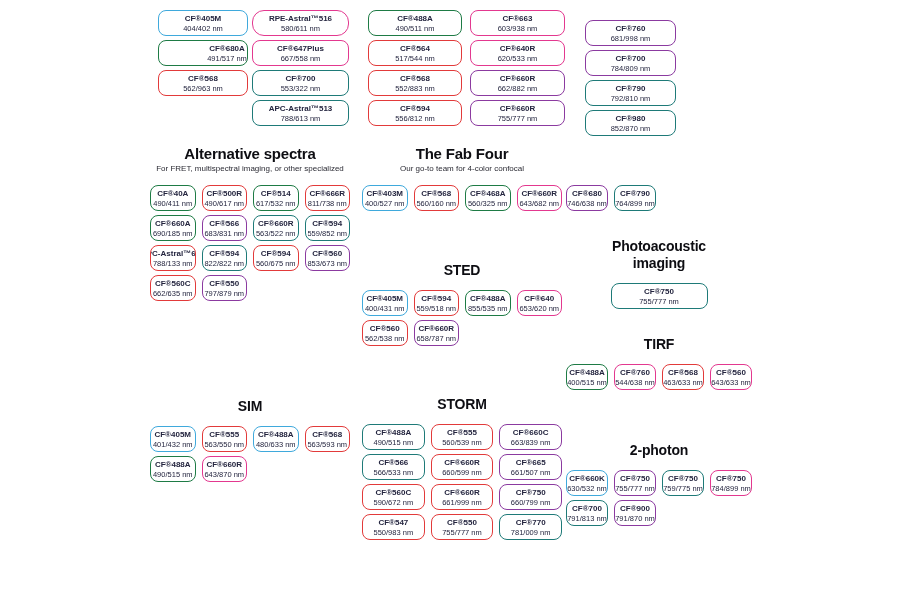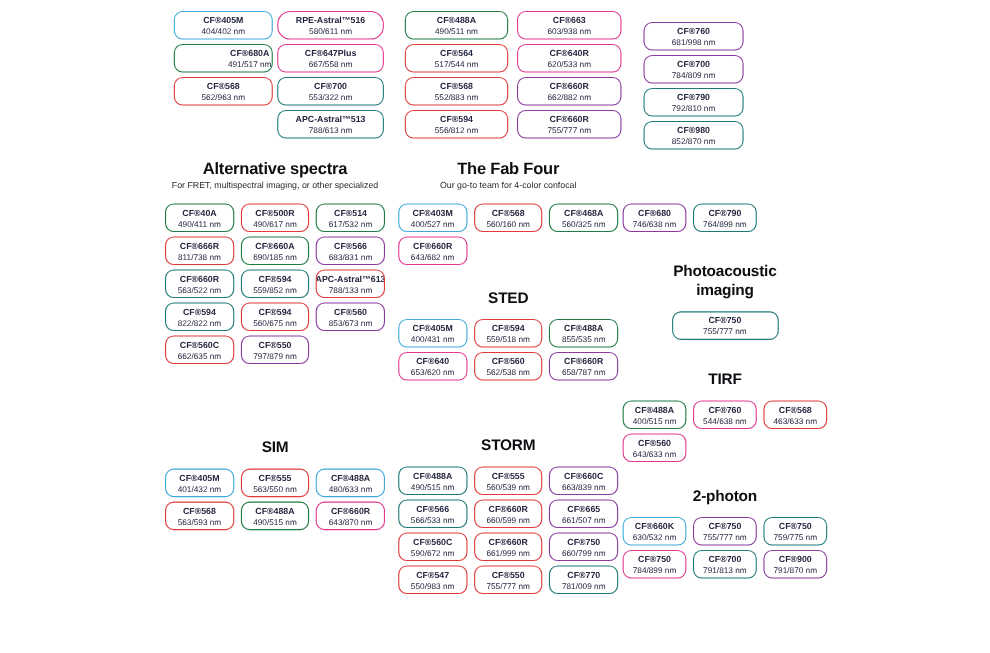--- a/index.html
+++ b/index.html
@@ -9,21 +9,21 @@
   }
   .section{position:absolute;}
   .sec-title{font-weight:bold;text-align:center;color:#0d0d12;letter-spacing:-0.2px;}
   .title-lg{font-size:15px;line-height:18px;}
   .title-md{font-size:14px;line-height:17px;}
   .title-wrap{max-width:130px;margin:0 auto;}
   .sec-subtitle{font-size:8px;line-height:10px;text-align:center;color:#2a2a33;margin-top:1px;}
   .grid{display:grid;column-gap:6px;row-gap:4px;}
   .grid.mt{margin-top:11px;}
   .cols-1{grid-template-columns:1fr;}
-  .cols-2{grid-template-columns:1fr 1fr 1fr;}
+  .cols-2{grid-template-columns:1fr 1fr 1fr 1fr;}
   .cols-3{grid-template-columns:1fr 1fr 1fr;}
   .badge{
     background:#ffffff;border:1.6px solid #888;border-radius:8px;
     height:24px;display:flex;flex-direction:column;align-items:center;justify-content:center;
     text-align:center;overflow:hidden;
   }
   .badge .dye-name{font-size:8px;font-weight:bold;line-height:10px;white-space:nowrap;}
   .badge .dye-values{font-size:7.5px;line-height:9px;white-space:nowrap;}
   .badge-centered{max-width:95px;margin:0 auto;width:95px;}
 </style>

